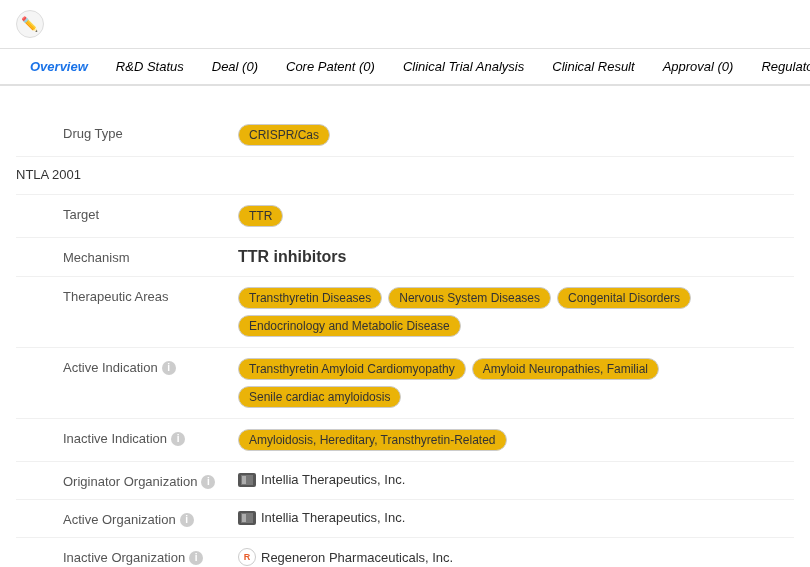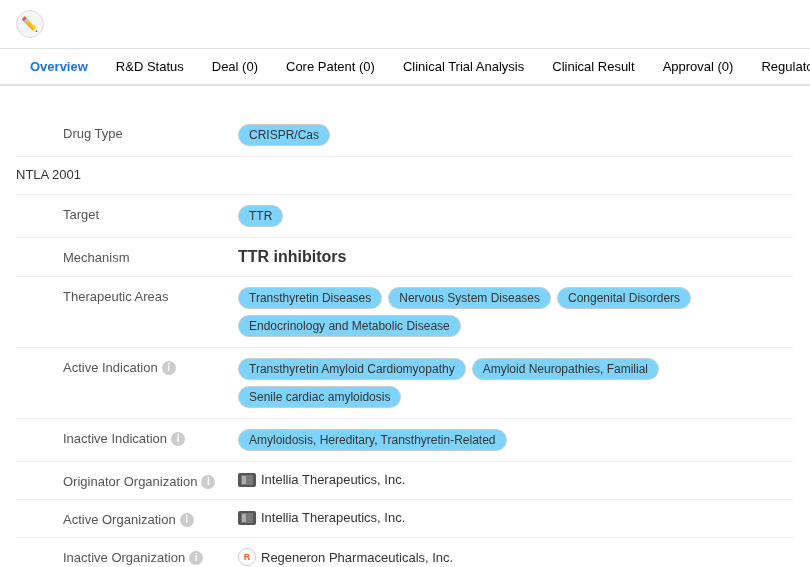--- a/index.html
+++ b/index.html
@@ -25,20 +25,21 @@
       font-size: 16px;
       font-weight: bold;
       color: #222;
     }
 
     .nav-tabs {
       display: flex;
       border-bottom: 2px solid #e0e0e0;
       padding: 0 16px;
       overflow: hidden;
+      font-style: italic;
     }
     .nav-tab {
       padding: 10px 14px;
       font-size: 13px;
       color: #000000;
       cursor: pointer;
       white-space: nowrap;
       border-bottom: 2px solid transparent;
       margin-bottom: -2px;
     }
@@ -84,21 +85,21 @@
       gap: 6px;
     }
 
     .tag {
       display: inline-block;
       padding: 3px 10px;
       border: 1px solid #ccc;
       border-radius: 12px;
       font-size: 12px;
       color: #333;
-      background: #7dd3fc;
+      background: #eab308;
     }
     .tag-phase {
       border: 1.5px solid #1a73e8;
       color: #1a73e8;
       border-radius: 4px;
       padding: 2px 10px;
       font-size: 12px;
       font-weight: 500;
     }
 

